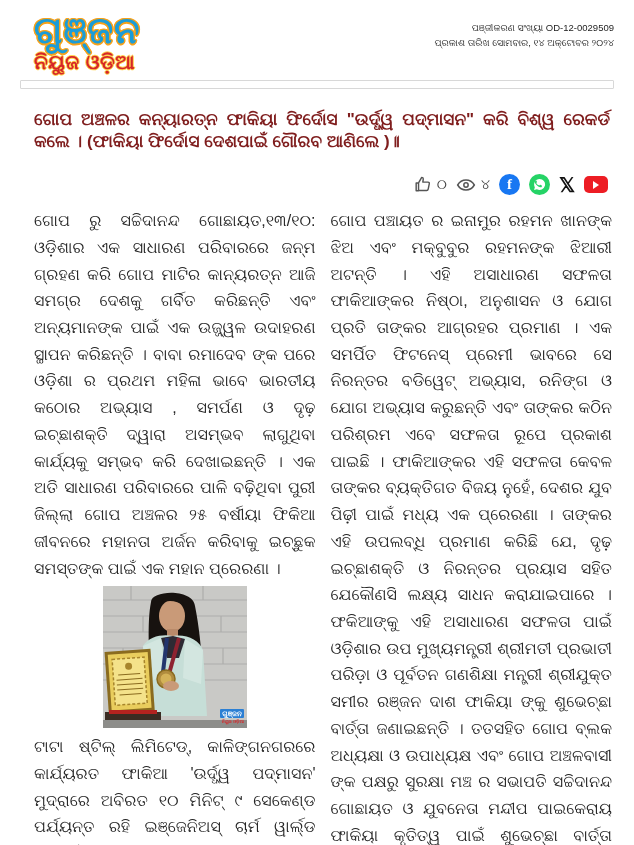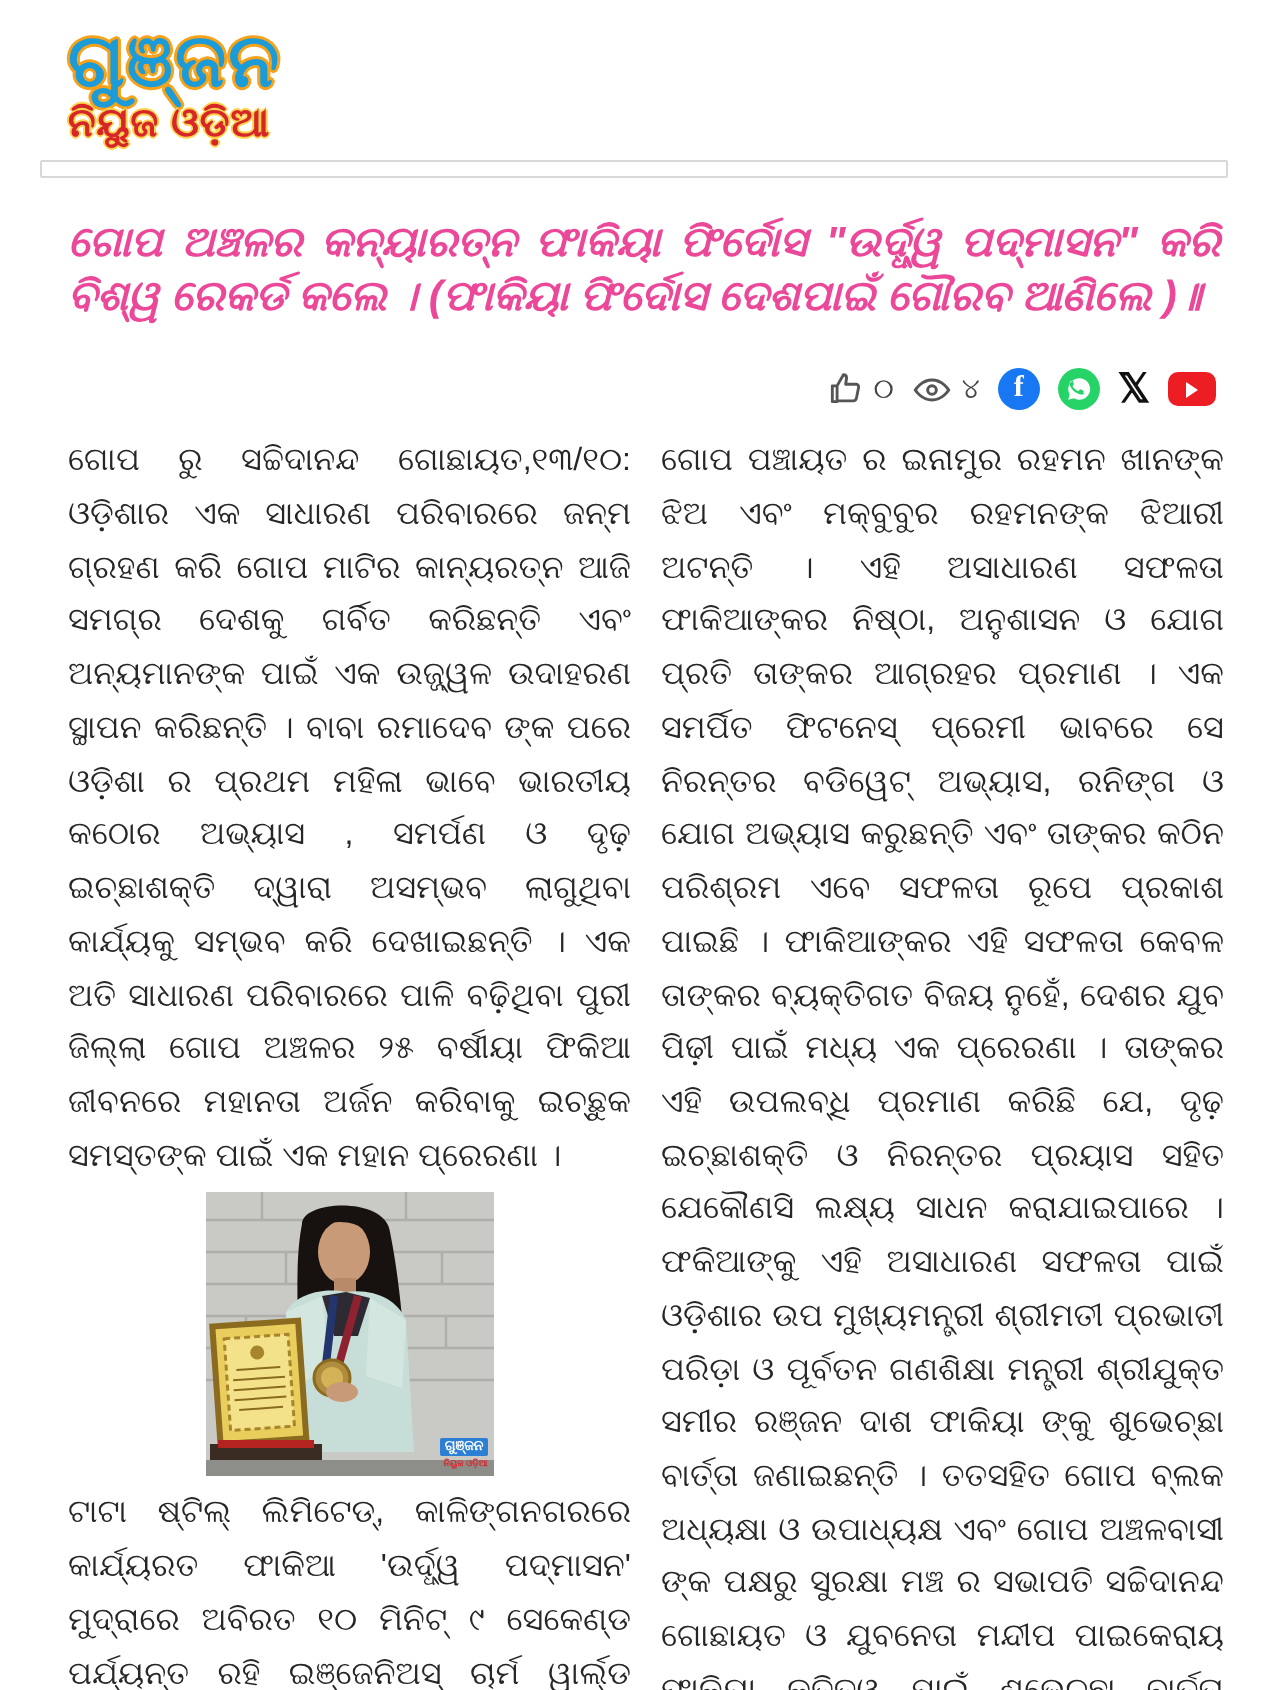--- a/index.html
+++ b/index.html
@@ -46,26 +46,25 @@
   .rule-box {
     margin: 8px 20px 0 20px;
     height: 9px;
     border: 1px solid #d8d8d8;
     border-radius: 1px;
     background: #fff;
   }
   
   .headline {
     margin: 20px 24px 0 34px;
-    font-size: 21px;
+    font-size: 17px;
     font-weight: 800;
     line-height: 1.27;
-    color: #ec4899;
+    color: #7f1d1d;
     text-align: justify;
-    font-style: italic;
   }
   
   .social-row {
     display: flex;
     align-items: center;
     justify-content: flex-end;
     gap: 9px;
     margin: 22px 26px 0 0;
   }
   .metric { display: flex; align-items: center; gap: 4px; color: #555; }
@@ -126,20 +125,22 @@
 </style>
 </head>
 <body>
 
 <div class="masthead">
   <div class="logo-block">
     <div class="logo-title">ଗୁଞ୍ଜନ</div>
     <div class="logo-subtitle">ନିୟୁଜ ଓଡ଼ିଆ</div>
   </div>
   <div class="pub-info">
+    <div>ପଞ୍ଜୀକରଣ ସଂଖ୍ୟା OD-12-0029509</div>
+    <div>ପ୍ରକାଶ ତାରିଖ ସୋମବାର, ୧୪ ଅକ୍ଟୋବର ୨୦୨୪</div>
   </div>
 </div>
 
 <div class="rule-box"></div>
 
 <h1 class="headline">ଗୋପ ଅଞ୍ଚଳର କନ୍ୟାରତ୍ନ ଫାକିୟା ଫିର୍ଦୋସ "ଉର୍ଦ୍ଧ୍ୱ ପଦ୍ମାସନ" କରି ବିଶ୍ୱ ରେକର୍ଡ କଲେ । (ଫାକିୟା ଫିର୍ଦୋସ ଦେଶପାଇଁ ଗୌରବ ଆଣିଲେ )॥</h1>
 
 <div class="social-row">
   <div class="metric">
     <span class="sicon">

